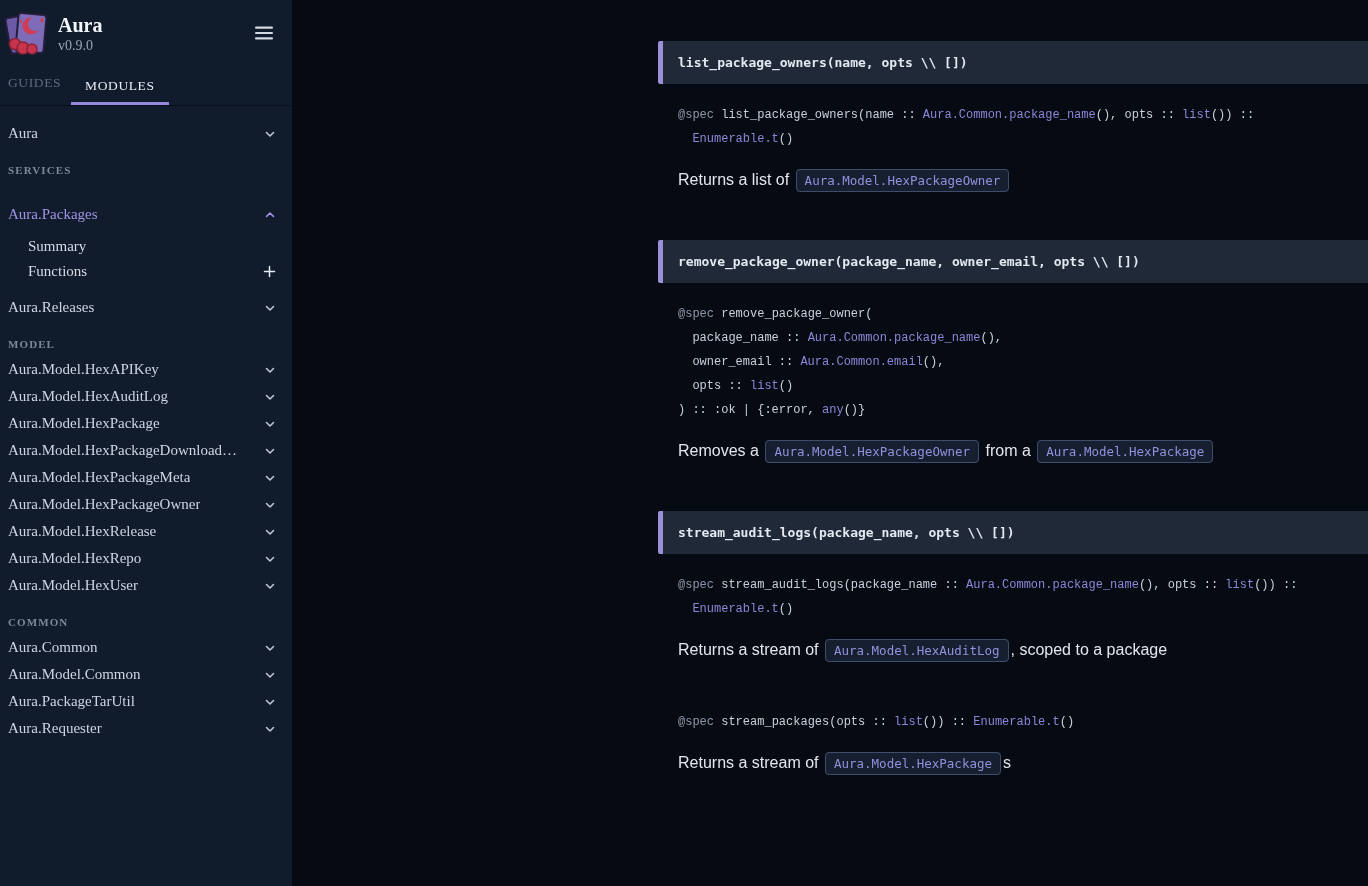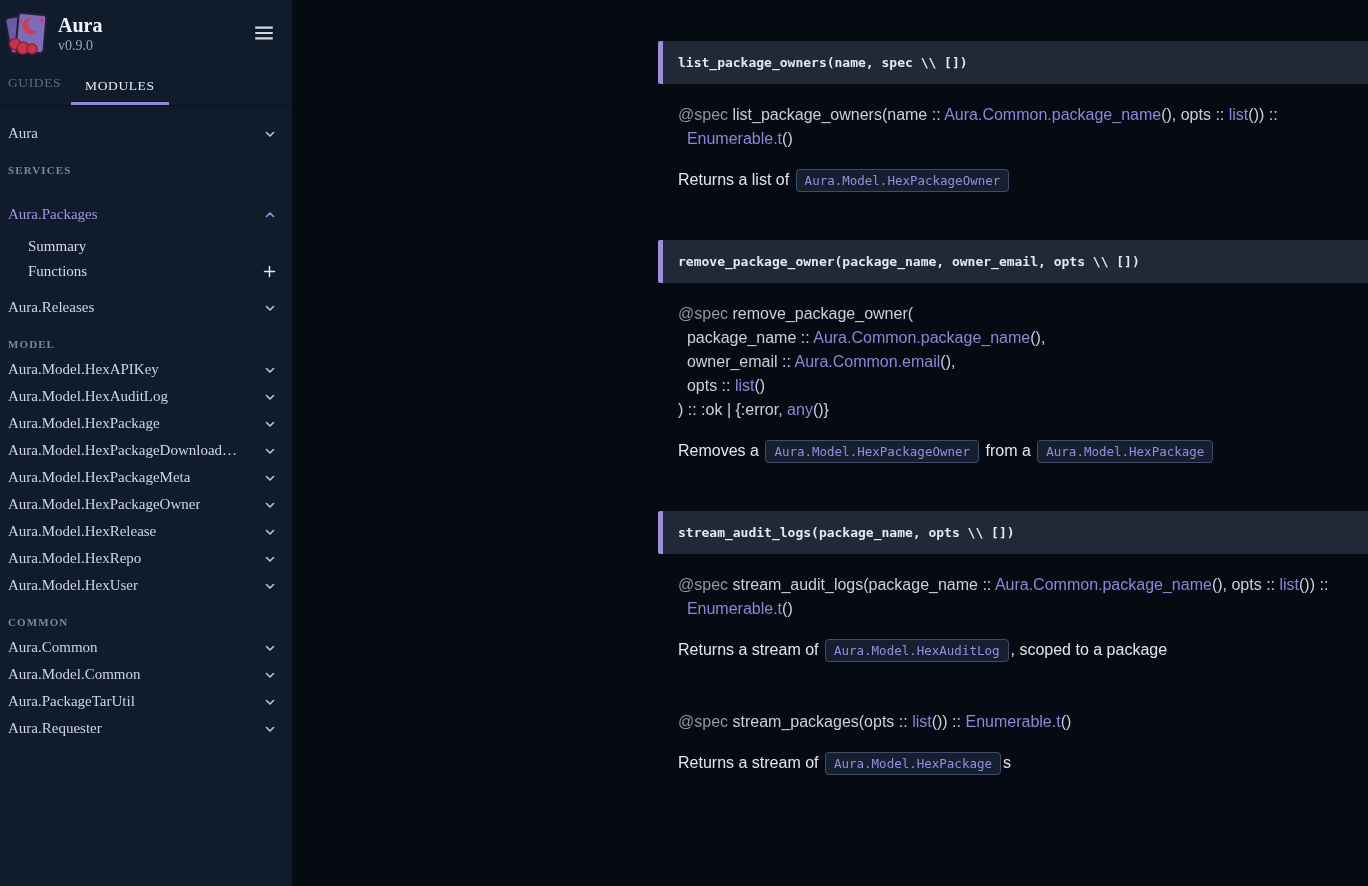--- a/index.html
+++ b/index.html
@@ -63,22 +63,22 @@
     display: flex; align-items: center;
     padding: 0 15px;
     cursor: pointer;
   }
   .sig {
     font-family: "DejaVu Sans Mono", monospace;
     font-size: 13px; font-weight: bold; color: #e3e9f1;
   }
   .fn-spec {
     margin: 19px 0 0 20px;
-    font-family: Liberation Sans, sans-serif;
-    font-size: 16px; line-height: 24px;
+    font-family: Liberation Mono, monospace;
+    font-size: 12px; line-height: 24px;
     color: #c8d1de;
   }
   .spec-line { white-space: pre; }
   .tok-p { color: #c8d1de; }
   .tok-at { color: #8e97a8; }
   .tok-l { color: #8a88d8; cursor: pointer; }
   .fn-desc {
     margin: 14px 0 0 20px;
     font-size: 16px; color: #e2e7ee; line-height: 30px;
   }
@@ -293,21 +293,21 @@
           </svg>
         </span>
       </div>
     </nav>
 </aside>
 
 <main class="main">
   <div id="content">
       <section class="fn-section">
         <div class="fn-header">
-          <code class="sig">list_package_owners(name, spec \\ [])</code>
+          <code class="sig">list_package_owners(name, opts \\ [])</code>
         </div>
         <div class="fn-spec">
           <div class="spec-line"><span class="tok-at">@spec </span><span class="tok-p">list_package_owners(name :: </span><span class="tok-l">Aura.Common.package_name</span><span class="tok-p">(), opts :: </span><span class="tok-l">list</span><span class="tok-p">()) ::</span></div>
           <div class="spec-line"><span class="tok-p">  </span><span class="tok-l">Enumerable.t</span><span class="tok-p">()</span></div>
         </div>
         <p class="fn-desc"><span class="desc-text">Returns a list of </span><code class="badge">Aura.Model.HexPackageOwner</code></p>
       </section>
       <section class="fn-section">
         <div class="fn-header">
           <code class="sig">remove_package_owner(package_name, owner_email, opts \\ [])</code>

